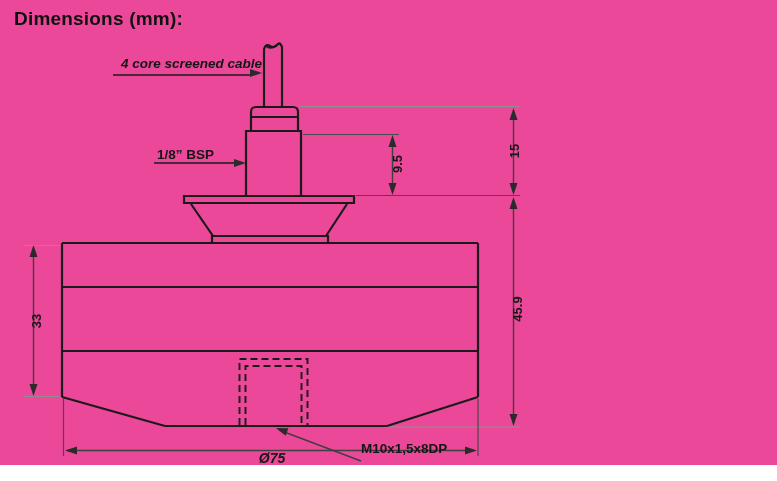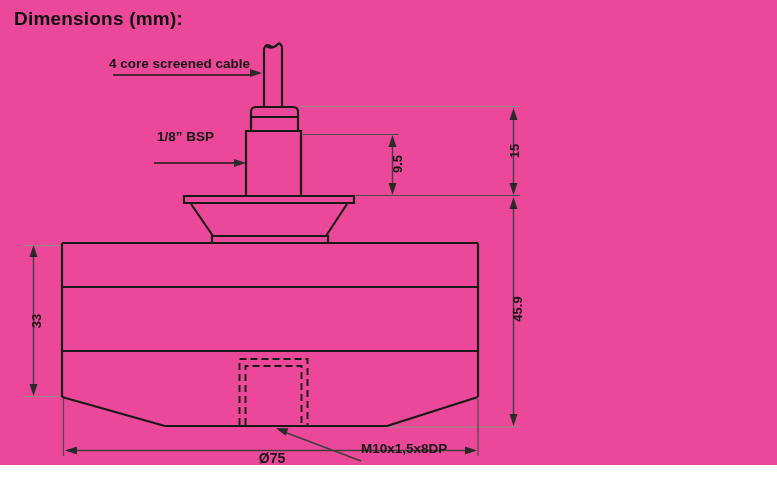--- a/index.html
+++ b/index.html
@@ -13,25 +13,25 @@
   .title{
     position:absolute;left:14px;top:8px;
     font-size:19px;font-weight:bold;color:#111;
     letter-spacing:0.2px;
   }
   .lbl{
     position:absolute;
     font-size:13.5px;font-weight:bold;color:#161616;
     white-space:nowrap;
   }
-  .lbl-cable{left:109px;top:56px;}
-  .lbl-bsp{left:157px;top:129px;}
+  .lbl-cable{left:121px;top:56px;font-style:italic;}
+  .lbl-bsp{left:157px;top:147px;}
   .lbl-bsp-alt{left:103px;top:164px;}
   .lbl-thread{left:361px;top:441px;}
-  .lbl-dia{left:246px;top:450px;width:52px;text-align:center;font-size:14px;}
+  .lbl-dia{left:246px;top:450px;width:52px;text-align:center;font-size:14px;font-style:italic;}
   .dim-text{
     position:absolute;
     font-size:13px;font-weight:bold;color:#161616;
     transform:translate(-50%,-50%) rotate(-90deg);
     white-space:nowrap;
   }
   .dt-95{left:397px;top:164px;}
   .dt-15{left:514px;top:151px;}
   .dt-459{left:517px;top:309px;}
   .dt-33{left:36px;top:321px;}

